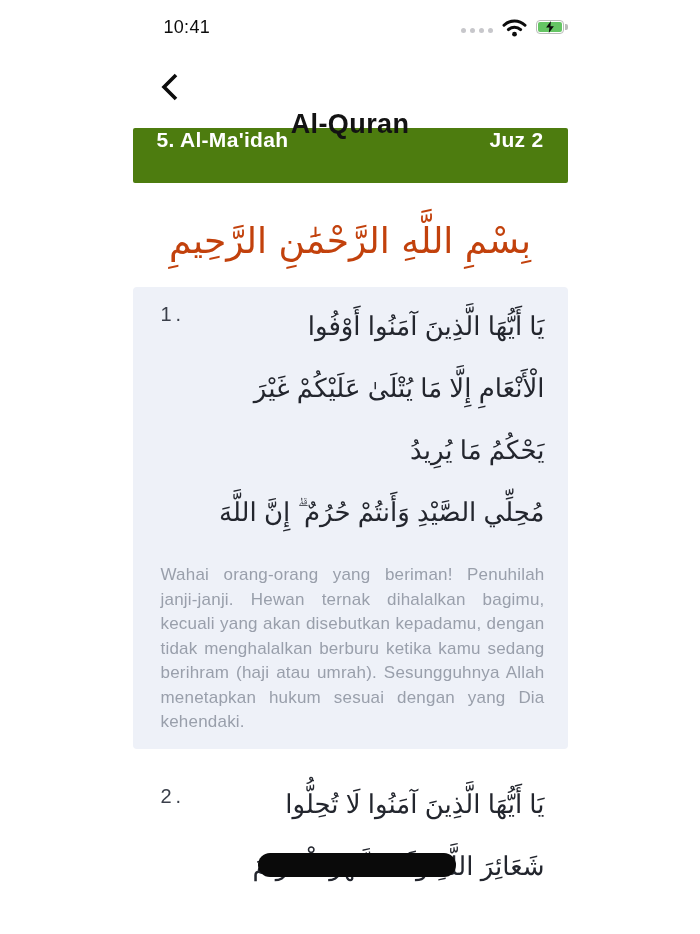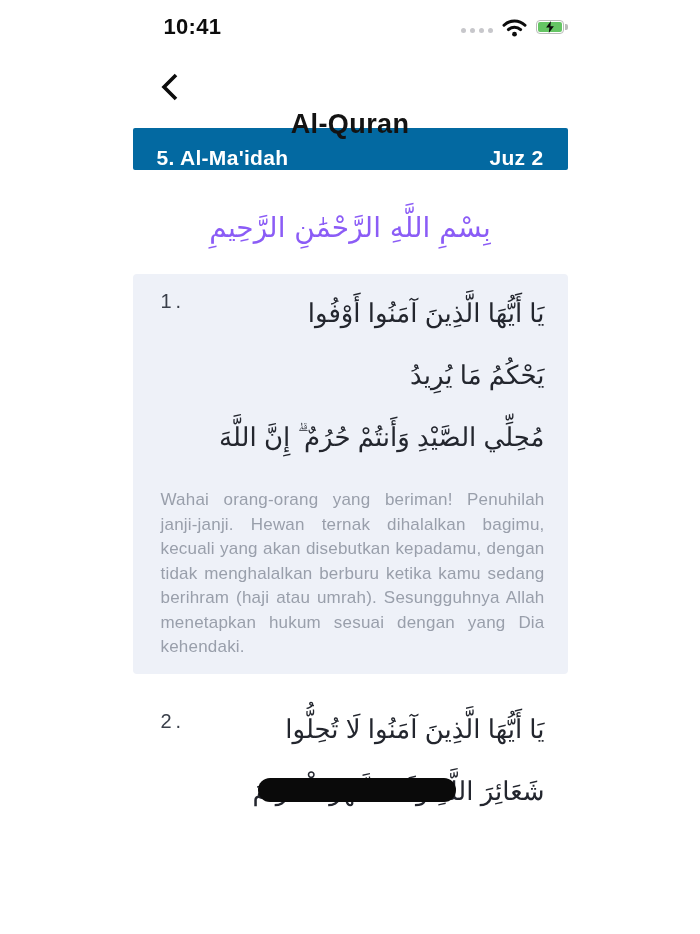--- a/index.html
+++ b/index.html
@@ -6,51 +6,51 @@
   .screen{
     position:relative;width:700px;height:934px;background:#ffffff;
     overflow:hidden;font-family:"Liberation Sans",sans-serif;
     -webkit-font-smoothing:antialiased;
   }
   .content{position:relative;width:435px;margin:0 auto;}
 
   
   .status-bar{display:flex;justify-content:space-between;align-items:center;
     padding-top:13px;height:28px;}
-  .time{font-size:22px;font-weight:700;color:#0c0c0c;padding-left:31px;letter-spacing:0.3px;}
+  .time{font-size:18px;font-weight:400;color:#0c0c0c;padding-left:31px;letter-spacing:0.3px;}
   .status-icons{display:flex;align-items:center;gap:9px;}
   .sig-dots{display:flex;gap:4px;align-items:center;margin-top:6px;}
   .sig-dots span{width:5px;height:5px;border-radius:50%;background:#c7c7cb;display:block;}
   .wifi svg{display:block;}
   .battery{display:flex;align-items:center;}
   .batt-body{position:relative;width:28px;height:14px;border:1.5px solid #b9bcb9;
     border-radius:4px;box-sizing:border-box;}
   .batt-fill{position:absolute;top:1px;left:1px;right:1px;bottom:1px;background:#65c564;border-radius:2px;}
   .batt-bolt{position:absolute;left:50%;top:50%;transform:translate(-50%,-50%);}
   .batt-nub{width:3px;height:6px;background:#b9bcb9;border-radius:0 2px 2px 0;margin-left:1px;}
 
   
   .header{position:relative;height:42px;margin-top:26px;}
   .back-btn{position:absolute;left:20px;top:2px;width:34px;height:38px;
     display:flex;align-items:center;justify-content:center;cursor:pointer;background:none;border:none;padding:0;}
   .page-title{position:absolute;left:0;right:0;top:0;text-align:center;
     font-size:27px;font-weight:600;color:#131313;letter-spacing:0.4px;margin-top:42px;}
 
   
-  .surah-bar{margin-top:19px;height:42px;background:#0369a1;border-radius:2px;
-    display:flex;justify-content:space-between;align-items:flex-end;padding:0 24px;box-sizing:border-box;}
+  .surah-bar{margin-top:19px;height:55px;background:#4d7c0f;border-radius:2px;
+    display:flex;justify-content:space-between;align-items:flex-start;padding:0 24px;box-sizing:border-box;}
   .surah-bar .txt{color:#ffffff;font-size:21px;font-weight:600;letter-spacing:0.3px;}
 
   
   .arabic{direction:rtl;text-align:right;font-family:Liberation Sans, sans-serif;
     color:#23262e;font-size:26px;line-height:62px;}
   .arabic .aline{white-space:nowrap;}
 
   .bismillah{margin-top:22px;height:72px;line-height:72px;text-align:center;
-    direction:rtl;font-family:"DejaVu Sans",sans-serif;font-size:28px;color:#8b5cf6;}
+    direction:rtl;font-family:"DejaVu Sans",sans-serif;font-size:36px;color:#c2410c;}
 
   
   .verse-card{margin-top:10px;background:#eef1f8;border-radius:4px;
     padding:8px 23px 14px 28px;position:relative;}
   .verse-number{position:absolute;left:28px;top:16px;font-size:20px;color:#3a3f4a;letter-spacing:4px;}
   .verse-card .verse-number{left:28px;}
   .translation{margin-top:20px;font-size:17px;line-height:24.5px;color:#999fab;
     text-align:justify;letter-spacing:0.2px;}
 
   
@@ -108,20 +108,21 @@
       <div class="txt">5. Al-Ma'idah</div>
       <div class="txt">Juz 2</div>
     </div>
 
     <div class="bismillah">بِسْمِ اللَّهِ الرَّحْمَٰنِ الرَّحِيمِ</div>
 
     <div class="verse-card">
       <div class="verse-number">1.</div>
       <div class="arabic">
         <div class="aline">يَا أَيُّهَا الَّذِينَ آمَنُوا أَوْفُوا</div>
+        <div class="aline">الْأَنْعَامِ إِلَّا مَا يُتْلَىٰ عَلَيْكُمْ غَيْرَ</div>
         <div class="aline">يَحْكُمُ مَا يُرِيدُ</div>
         <div class="aline">مُحِلِّي الصَّيْدِ وَأَنتُمْ حُرُمٌ ۗ إِنَّ اللَّهَ</div>
       </div>
       <div class="translation">Wahai orang-orang yang beriman! Penuhilah janji-janji. Hewan ternak dihalalkan bagimu, kecuali yang akan disebutkan kepadamu, dengan tidak menghalalkan berburu ketika kamu sedang berihram (haji atau umrah). Sesungguhnya Allah menetapkan hukum sesuai dengan yang Dia kehendaki.</div>
     </div>
 
     <div class="verse-row">
       <div class="verse-number">2.</div>
       <div class="arabic">
         <div class="aline">يَا أَيُّهَا الَّذِينَ آمَنُوا لَا تُحِلُّوا</div>

